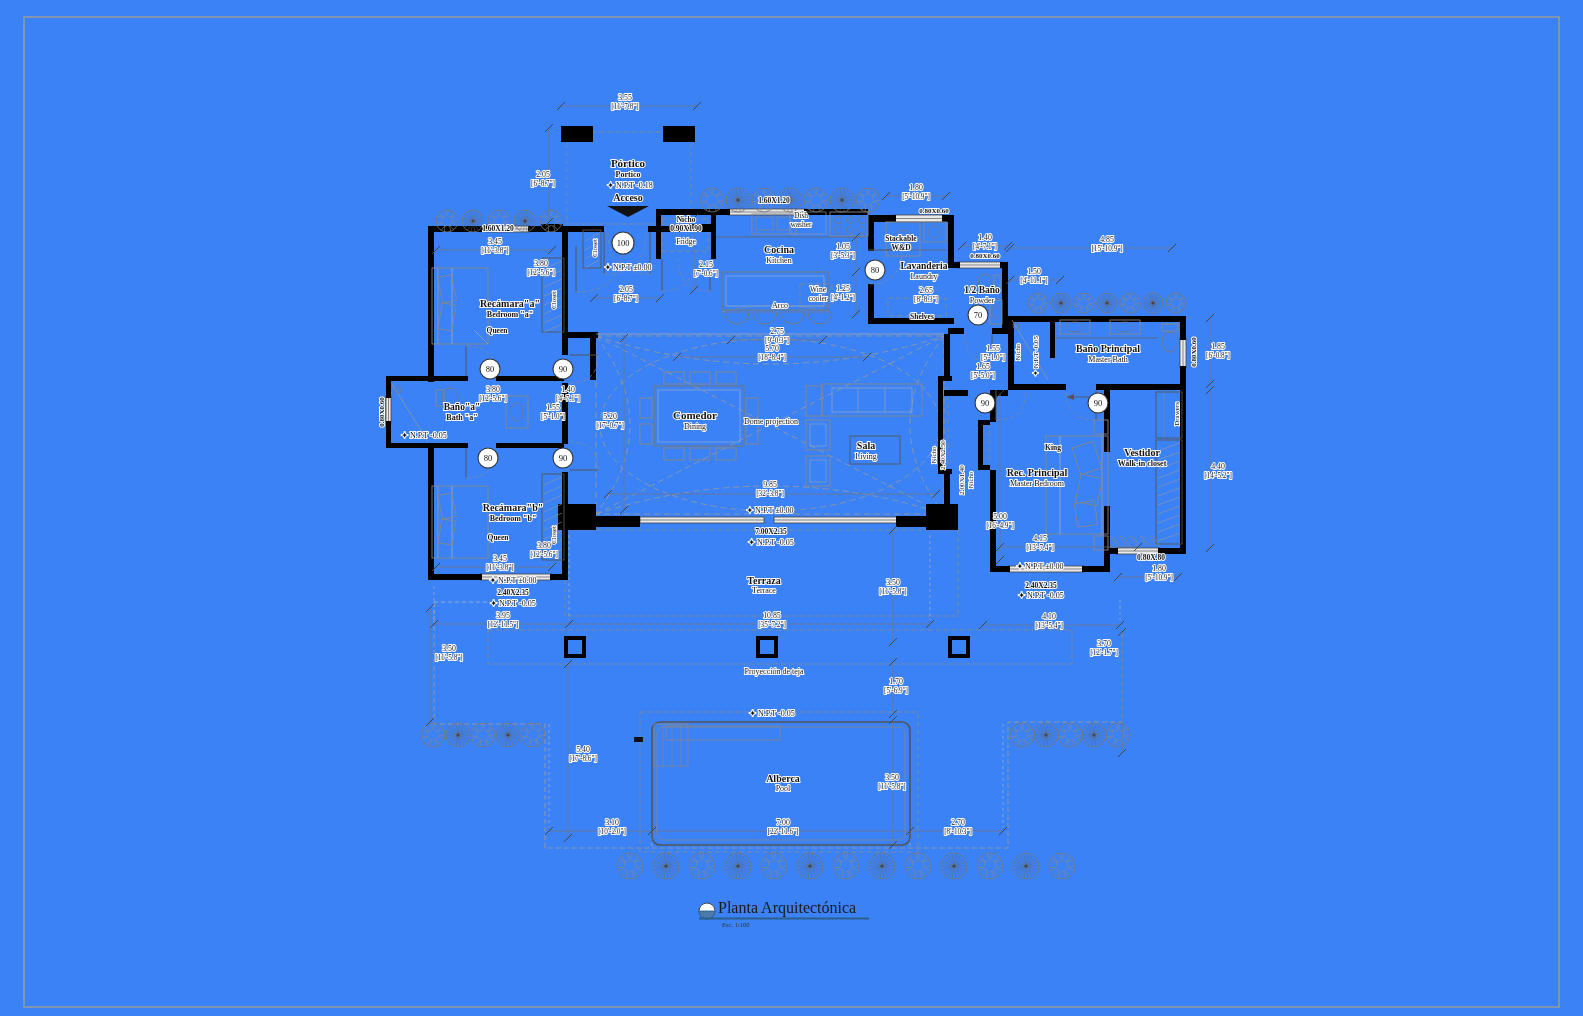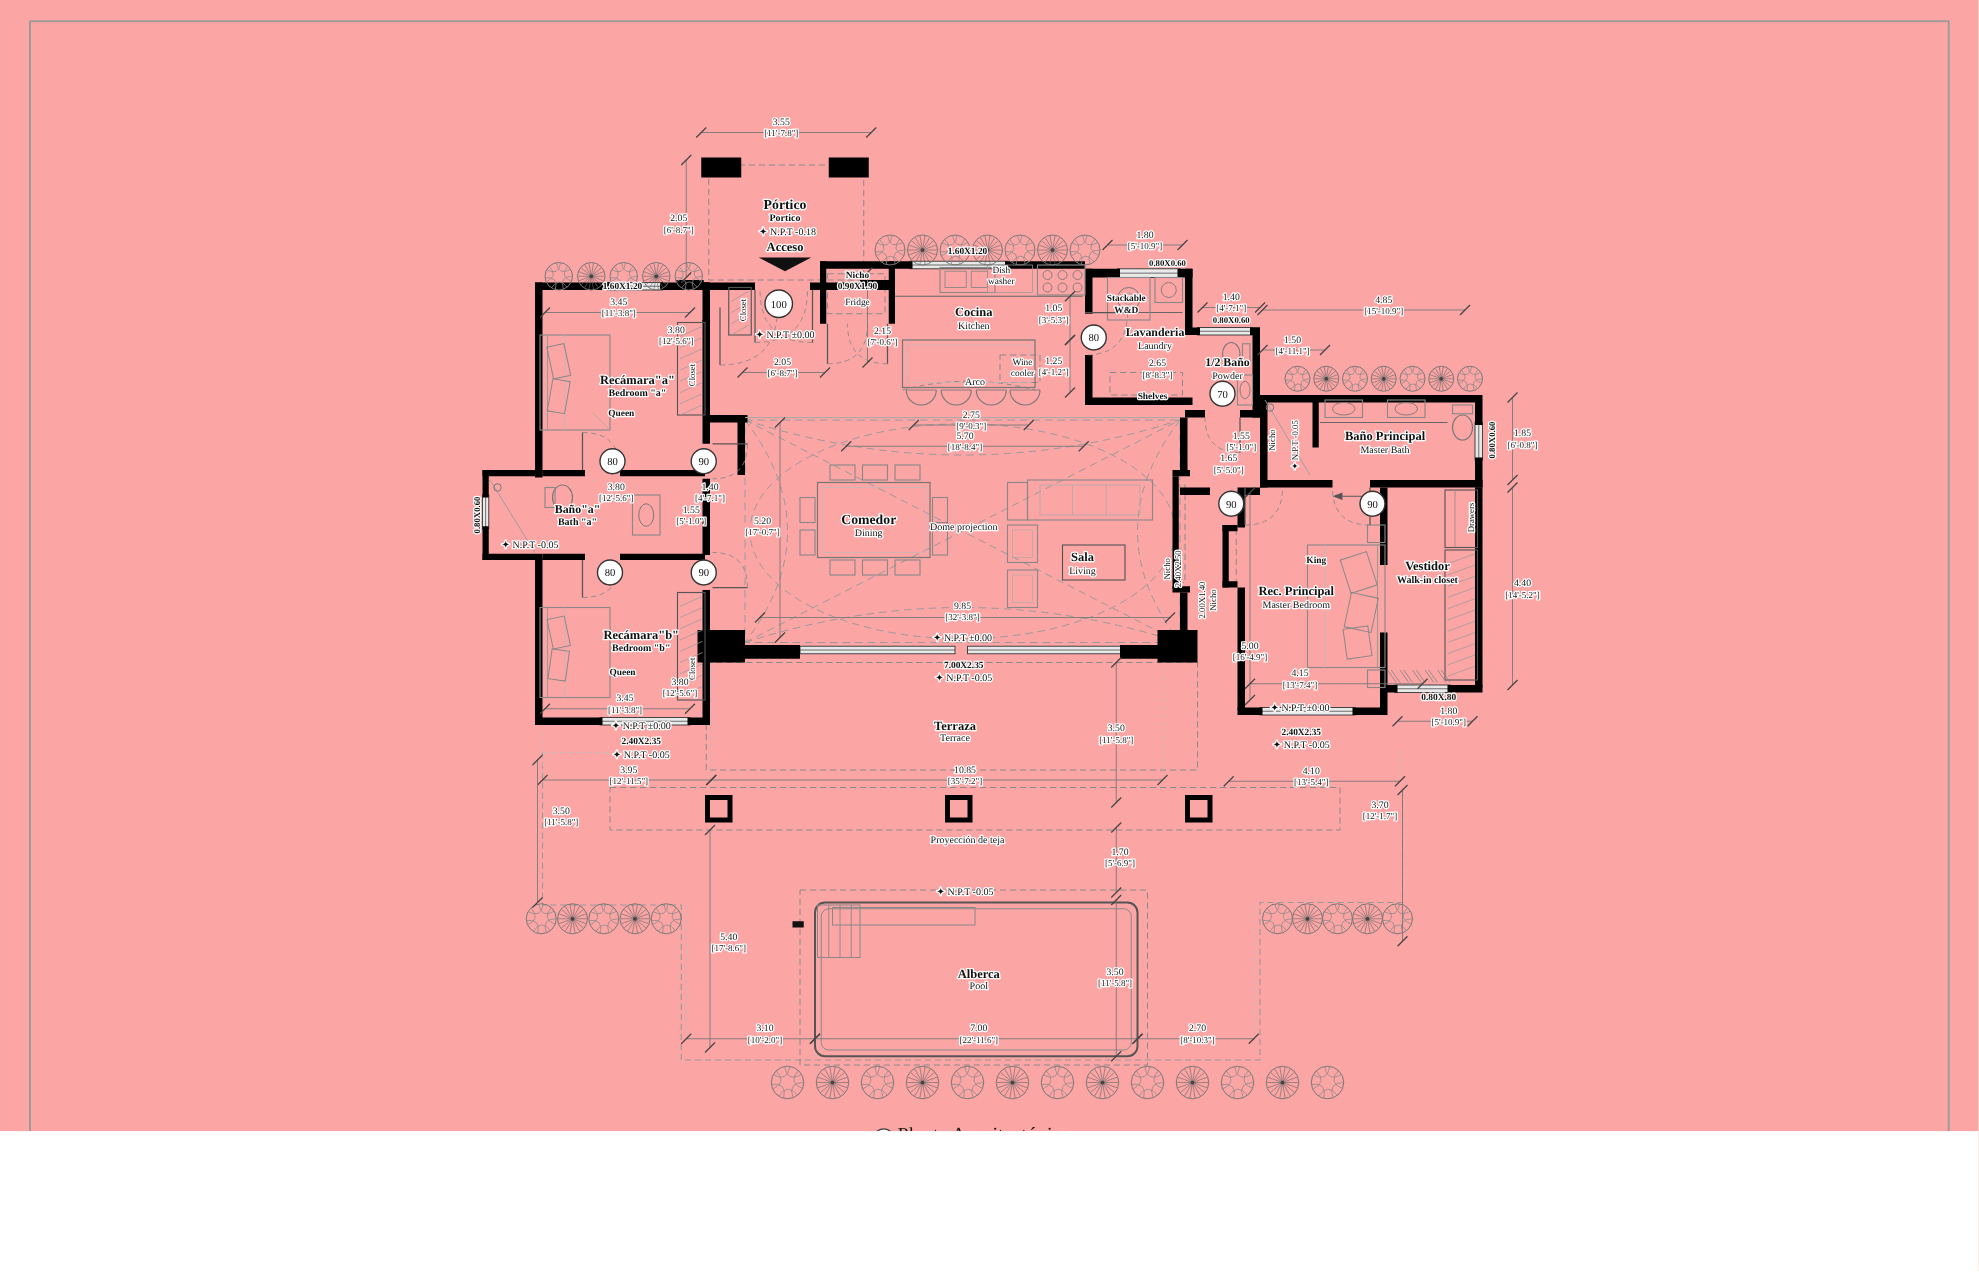--- a/index.html
+++ b/index.html
@@ -1,16 +1,16 @@
 <!DOCTYPE html>
 <html><head>
 <meta charset="utf-8">
 <style>
   html,body{margin:0;padding:0;background:#fff;}
-  .page{width:1583px;height:905px;position:relative;background:#fca5a5;overflow:hidden;}
+  .page{width:1583px;height:1016px;position:relative;background:#3b82f6;overflow:hidden;}
   svg{display:block;}
   .sheet-border{fill:none;stroke:#9a9a9a;stroke-width:1.5;}
   text{font-family:"Liberation Serif","DejaVu Serif",serif;}
   .lbl{fill:#111;paint-order:stroke;stroke:#ffffff;stroke-width:2px;stroke-linejoin:round;}
   .dimtxt{fill:#222;paint-order:stroke;stroke:#ffffff;stroke-width:2px;stroke-linejoin:round;}
   .title-text{fill:#1a1a1a;font-size:16px;}
   .scale-text{fill:#333;font-size:6.5px;}
 </style>
 </head>
 <body>

